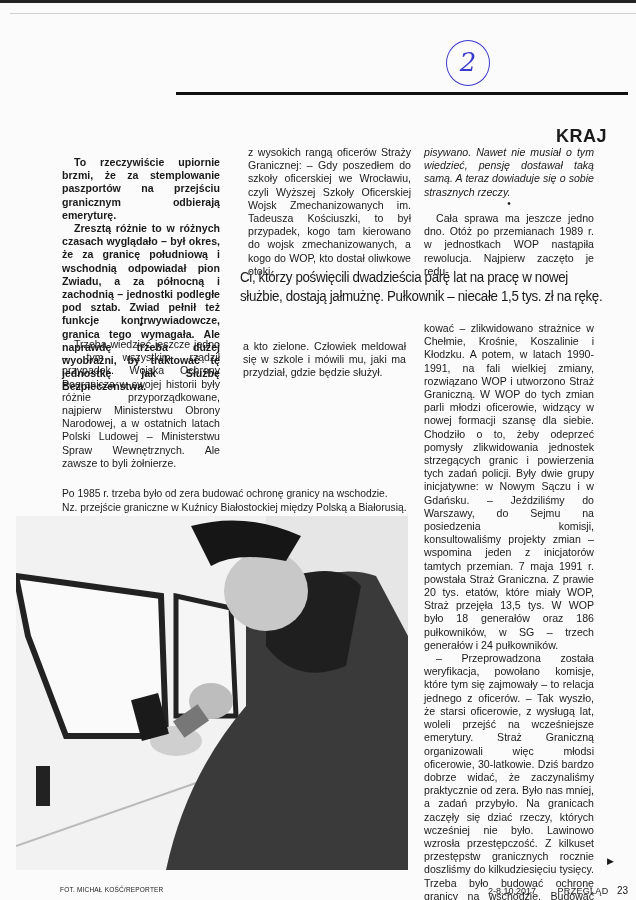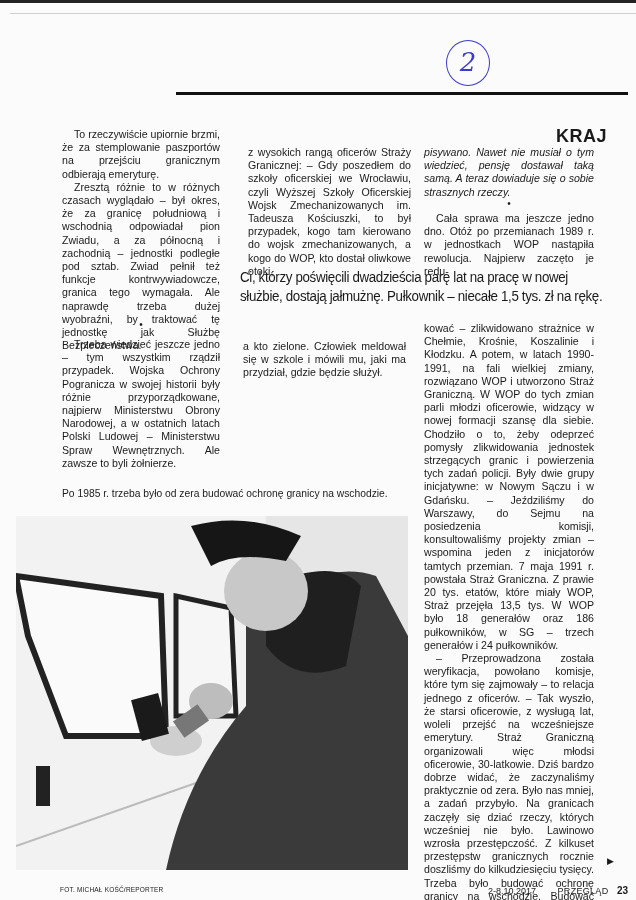--- a/index.html
+++ b/index.html
@@ -17,34 +17,34 @@
   .col p { margin:0; text-indent:12px; }
   .col p.noind { text-indent:0; }
   .bullet { text-align:center; font-size:10px; line-height:13px; }
   .pull { left:240px; top:267px; width:380px; font-family:"Liberation Sans Narrow","Liberation Sans", sans-serif;
           font-size:15.5px; line-height:19px; letter-spacing:-0.4px; transform:scaleX(0.86); transform-origin:left top;
           white-space:nowrap; }
   .caption { left:62px; top:487px; font-size:10.3px; line-height:14px; }
   .photo { left:16px; top:516px; width:392px; height:354px; background:#d8d8d8; overflow:hidden; }
   .credit { left:60px; top:886px; font-size:6.5px; letter-spacing:0.2px; }
   .footer { left:488px; top:885px; font-size:9px; }
-  .footer .pg { font-weight:bold; font-size:10px; margin-left:6px; }
+  .footer .pg { font-weight:normal; font-size:10px; margin-left:6px; }
   .footer .mag { margin-left:19px; letter-spacing:0.3px; }
   .arrow { left:607px; top:856px; font-size:9px; }
 </style>
 </head>
 <body>
 
 <div class="abs topline"></div>
 <div class="abs topline2"></div>
 <div class="abs pagemark">2</div>
 <div class="abs rule"></div>
 <div class="abs section">KRAJ</div>
 
-<div class="abs col" style="left:62px; top:128px; width:158px;">
+<div class="abs col" style="left:62px; top:156px; width:158px;font-weight:bold;">
   <p>To rzeczywiście upiornie brzmi, że za stemplowanie paszportów na przejściu granicznym odbierają emeryturę.</p>
   <p>Zresztą różnie to w różnych czasach wyglądało – był okres, że za granicę południową i wschodnią odpowiadał pion Zwiadu, a za północną i zachodnią – jednostki podległe pod sztab. Zwiad pełnił też funkcje kontrwywiadowcze, granica tego wymagała. Ale naprawdę trzeba dużej wyobraźni, by traktować tę jednostkę jak Służbę Bezpieczeństwa.</p>
 </div>
 <div class="abs bullet" style="left:62px; top:318px; width:158px;">•</div>
 <div class="abs col" style="left:62px; top:331px; width:158px;margin-top:7px;">
   <p>Trzeba wiedzieć jeszcze jedno – tym wszystkim rządził przypadek. Wojska Ochrony Pogranicza w swojej historii były różnie przyporządkowane, najpierw Ministerstwu Obrony Narodowej, a w ostatnich latach Polski Ludowej – Ministerstwu Spraw Wewnętrznych. Ale zawsze to byli żołnierze.</p>
 </div>
 
 <div class="abs col" style="left:248px; top:146px; width:163px;">
   <p class="noind">z wysokich rangą oficerów Straży Granicznej: – Gdy poszedłem do szkoły oficerskiej we Wrocławiu, czyli Wyższej Szkoły Oficerskiej Wojsk Zmechanizowanych im. Tadeusza Kościuszki, to był przypadek, kogo tam kierowano do wojsk zmechanizowanych, a kogo do WOP, kto dostał oliwkowe otoki,</p>
@@ -67,20 +67,21 @@
   <p class="noind">a kto zielone. Człowiek meldował się w szkole i mówili mu, jaki ma przydział, gdzie będzie służył.</p>
 </div>
 
 <div class="abs col" style="left:424px; top:322px; width:170px;">
   <p class="noind">kować – zlikwidowano strażnice w Chełmie, Krośnie, Koszalinie i Kłodzku. A potem, w latach 1990-1991, na fali wielkiej zmiany, rozwiązano WOP i utworzono Straż Graniczną. W WOP do tych zmian parli młodzi oficerowie, widzący w nowej formacji szansę dla siebie. Chodziło o to, żeby odeprzeć pomysły zlikwidowania jednostek strzegących granic i powierzenia tych zadań policji. Były dwie grupy inicjatywne: w Nowym Sączu i w Gdańsku. – Jeździliśmy do Warszawy, do Sejmu na posiedzenia komisji, konsultowaliśmy projekty zmian – wspomina jeden z inicjatorów tamtych przemian. 7 maja 1991 r. powstała Straż Graniczna. Z prawie 20 tys. etatów, które miały WOP, Straż przejęła 13,5 tys. W WOP było 18 generałów oraz 186 pułkowników, w SG – trzech generałów i 24 pułkowników.</p>
   <p>– Przeprowadzona została weryfikacja, powołano komisje, które tym się zajmowały – to relacja jednego z oficerów. – Tak wyszło, że starsi oficerowie, z wysługą lat, woleli przejść na wcześniejsze emerytury. Straż Graniczną organizowali więc młodsi oficerowie, 30-latkowie. Dziś bardzo dobrze widać, że zaczynaliśmy praktycznie od zera. Było nas mniej, a zadań przybyło. Na granicach zaczęły się dziać rzeczy, których wcześniej nie było. Lawinowo wzrosła przestępczość. Z kilkuset przestępstw granicznych rocznie doszliśmy do kilkudziesięciu tysięcy. Trzeba było budować ochronę granicy na wschodzie. Budować strażnice, system ochrony. Od zera, bo w czasach PRL granicy wschodniej pilnowali Rosjanie. Rozpad ZSRR sprawił, że tej ochrony zabrakło. Ukraińscy pogranicznicy</p>
 </div>
 
 <div class="abs caption">
   <div>Po 1985 r. trzeba było od zera budować ochronę granicy na wschodzie.</div>
+  <div>Nz. przejście graniczne w Kuźnicy Białostockiej między Polską a Białorusią.</div>
 </div>
 
 <div class="abs photo">
   <svg width="392" height="354" viewBox="0 0 392 354">
     <rect width="392" height="354" fill="#e6e6e6"></rect>
 
     <polygon points="0,0 250,0 230,354 0,354" fill="#f2f2f2"></polygon>
     <polygon points="0,60 145,80 150,220 50,220 12,120" fill="#fafafa" stroke="#222" stroke-width="6"></polygon>
     <polygon points="160,80 215,92 220,200 160,200" fill="#f6f6f6" stroke="#222" stroke-width="5"></polygon>
     <rect x="20" y="250" width="14" height="40" fill="#222"></rect>

